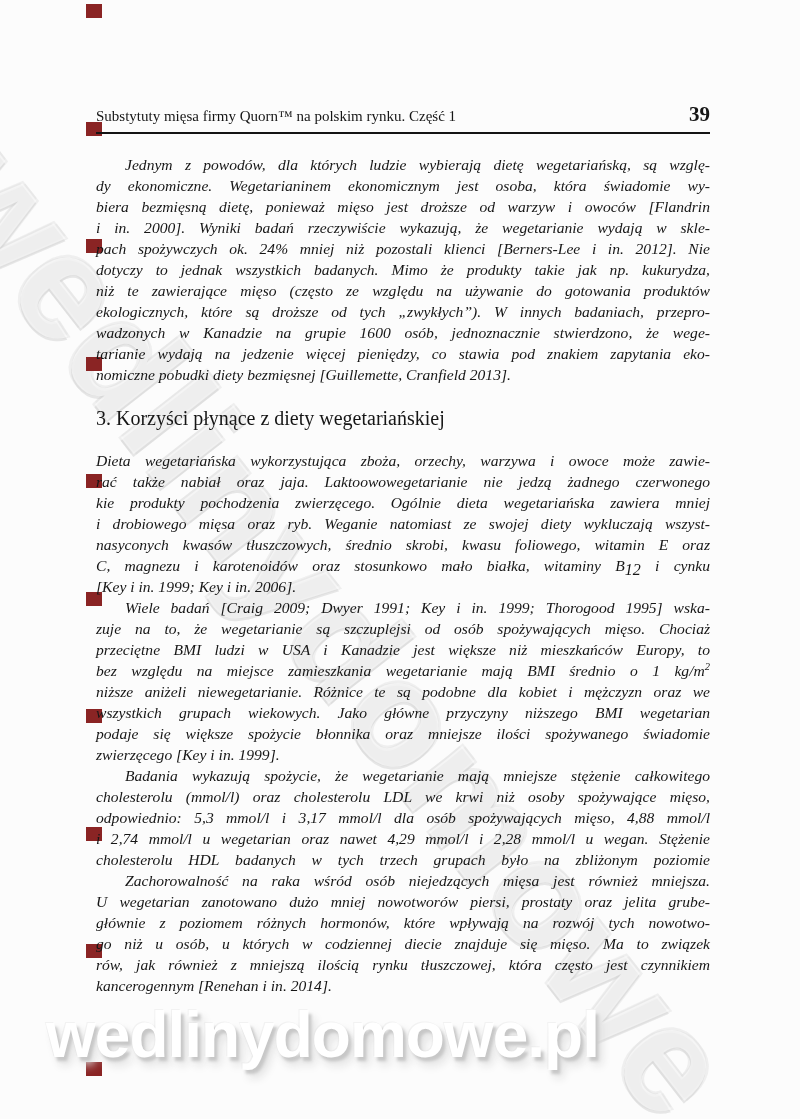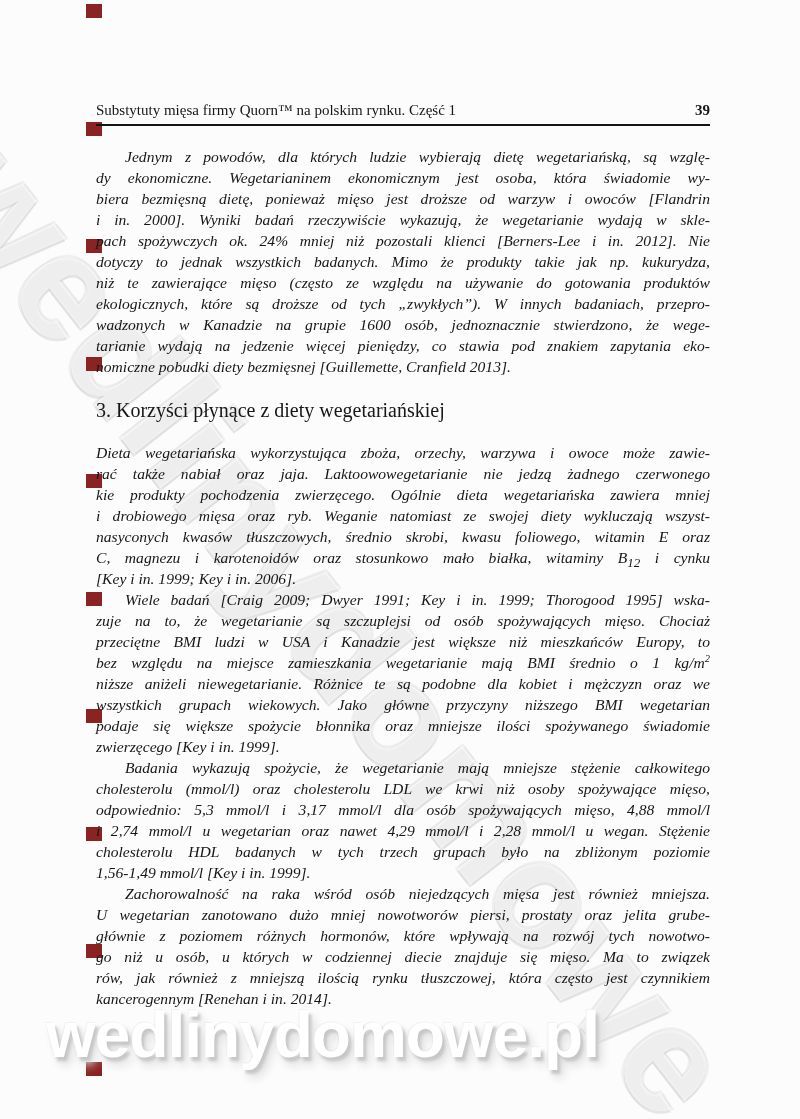--- a/index.html
+++ b/index.html
@@ -68,32 +68,32 @@
   .header {
     margin-top: 102px;
     display: flex;
     justify-content: space-between;
     align-items: baseline;
     border-bottom: 2px solid #141414;
     padding-bottom: 5px;
     margin-bottom: 20px;
   }
   .header .title { font-size: 15px; }
-  .header .pageno { font-size: 15px; font-weight: bold; }
+  .header .pageno { font-size: 21px; font-weight: bold; }
 
   .line {
     font-size: 15.6px;
     line-height: 21px;
     text-align: justify;
     text-align-last: justify;
     font-style: italic;
   }
   .line.last { text-align-last: left; }
   .line.first-indent { text-indent: 29px; }
-  .line sub { font-size: 13px; line-height: 0; }
+  .line sub { font-size: 16px; line-height: 0; }
   .line sup { font-size: 10.5px; line-height: 0; }
 
   .heading {
     font-size: 20px;
     font-weight: normal;
     margin: 22px 0 20px 0;
   }
 </style>
 </head>
 <body>
@@ -153,21 +153,20 @@
           <div class="line">wszystkich grupach wiekowych. Jako główne przyczyny niższego BMI wegetarian</div>
           <div class="line">podaje się większe spożycie błonnika oraz mniejsze ilości spożywanego świadomie</div>
           <div class="line last">zwierzęcego [Key i in. 1999].</div>
         </div>
         <div class="para">
           <div class="line first-indent">Badania wykazują spożycie, że wegetarianie mają mniejsze stężenie całkowitego</div>
           <div class="line">cholesterolu (mmol/l) oraz cholesterolu LDL we krwi niż osoby spożywające mięso,</div>
           <div class="line">odpowiednio: 5,3 mmol/l i 3,17 mmol/l dla osób spożywających mięso, 4,88 mmol/l</div>
           <div class="line">i 2,74 mmol/l u wegetarian oraz nawet 4,29 mmol/l i 2,28 mmol/l u wegan. Stężenie</div>
           <div class="line">cholesterolu HDL badanych w tych trzech grupach było na zbliżonym poziomie</div>
-          <div class="line last">1,56-1,49 mmol/l [Key i in. 1999].</div>
         </div>
         <div class="para">
           <div class="line first-indent">Zachorowalność na raka wśród osób niejedzących mięsa jest również mniejsza.</div>
           <div class="line">U wegetarian zanotowano dużo mniej nowotworów piersi, prostaty oraz jelita grube-</div>
           <div class="line">głównie z poziomem różnych hormonów, które wpływają na rozwój tych nowotwo-</div>
           <div class="line">go niż u osób, u których w codziennej diecie znajduje się mięso. Ma to związek</div>
           <div class="line">rów, jak również z mniejszą ilością rynku tłuszczowej, która często jest czynnikiem</div>
           <div class="line last">kancerogennym [Renehan i in. 2014].</div>
         </div>
       </div>

